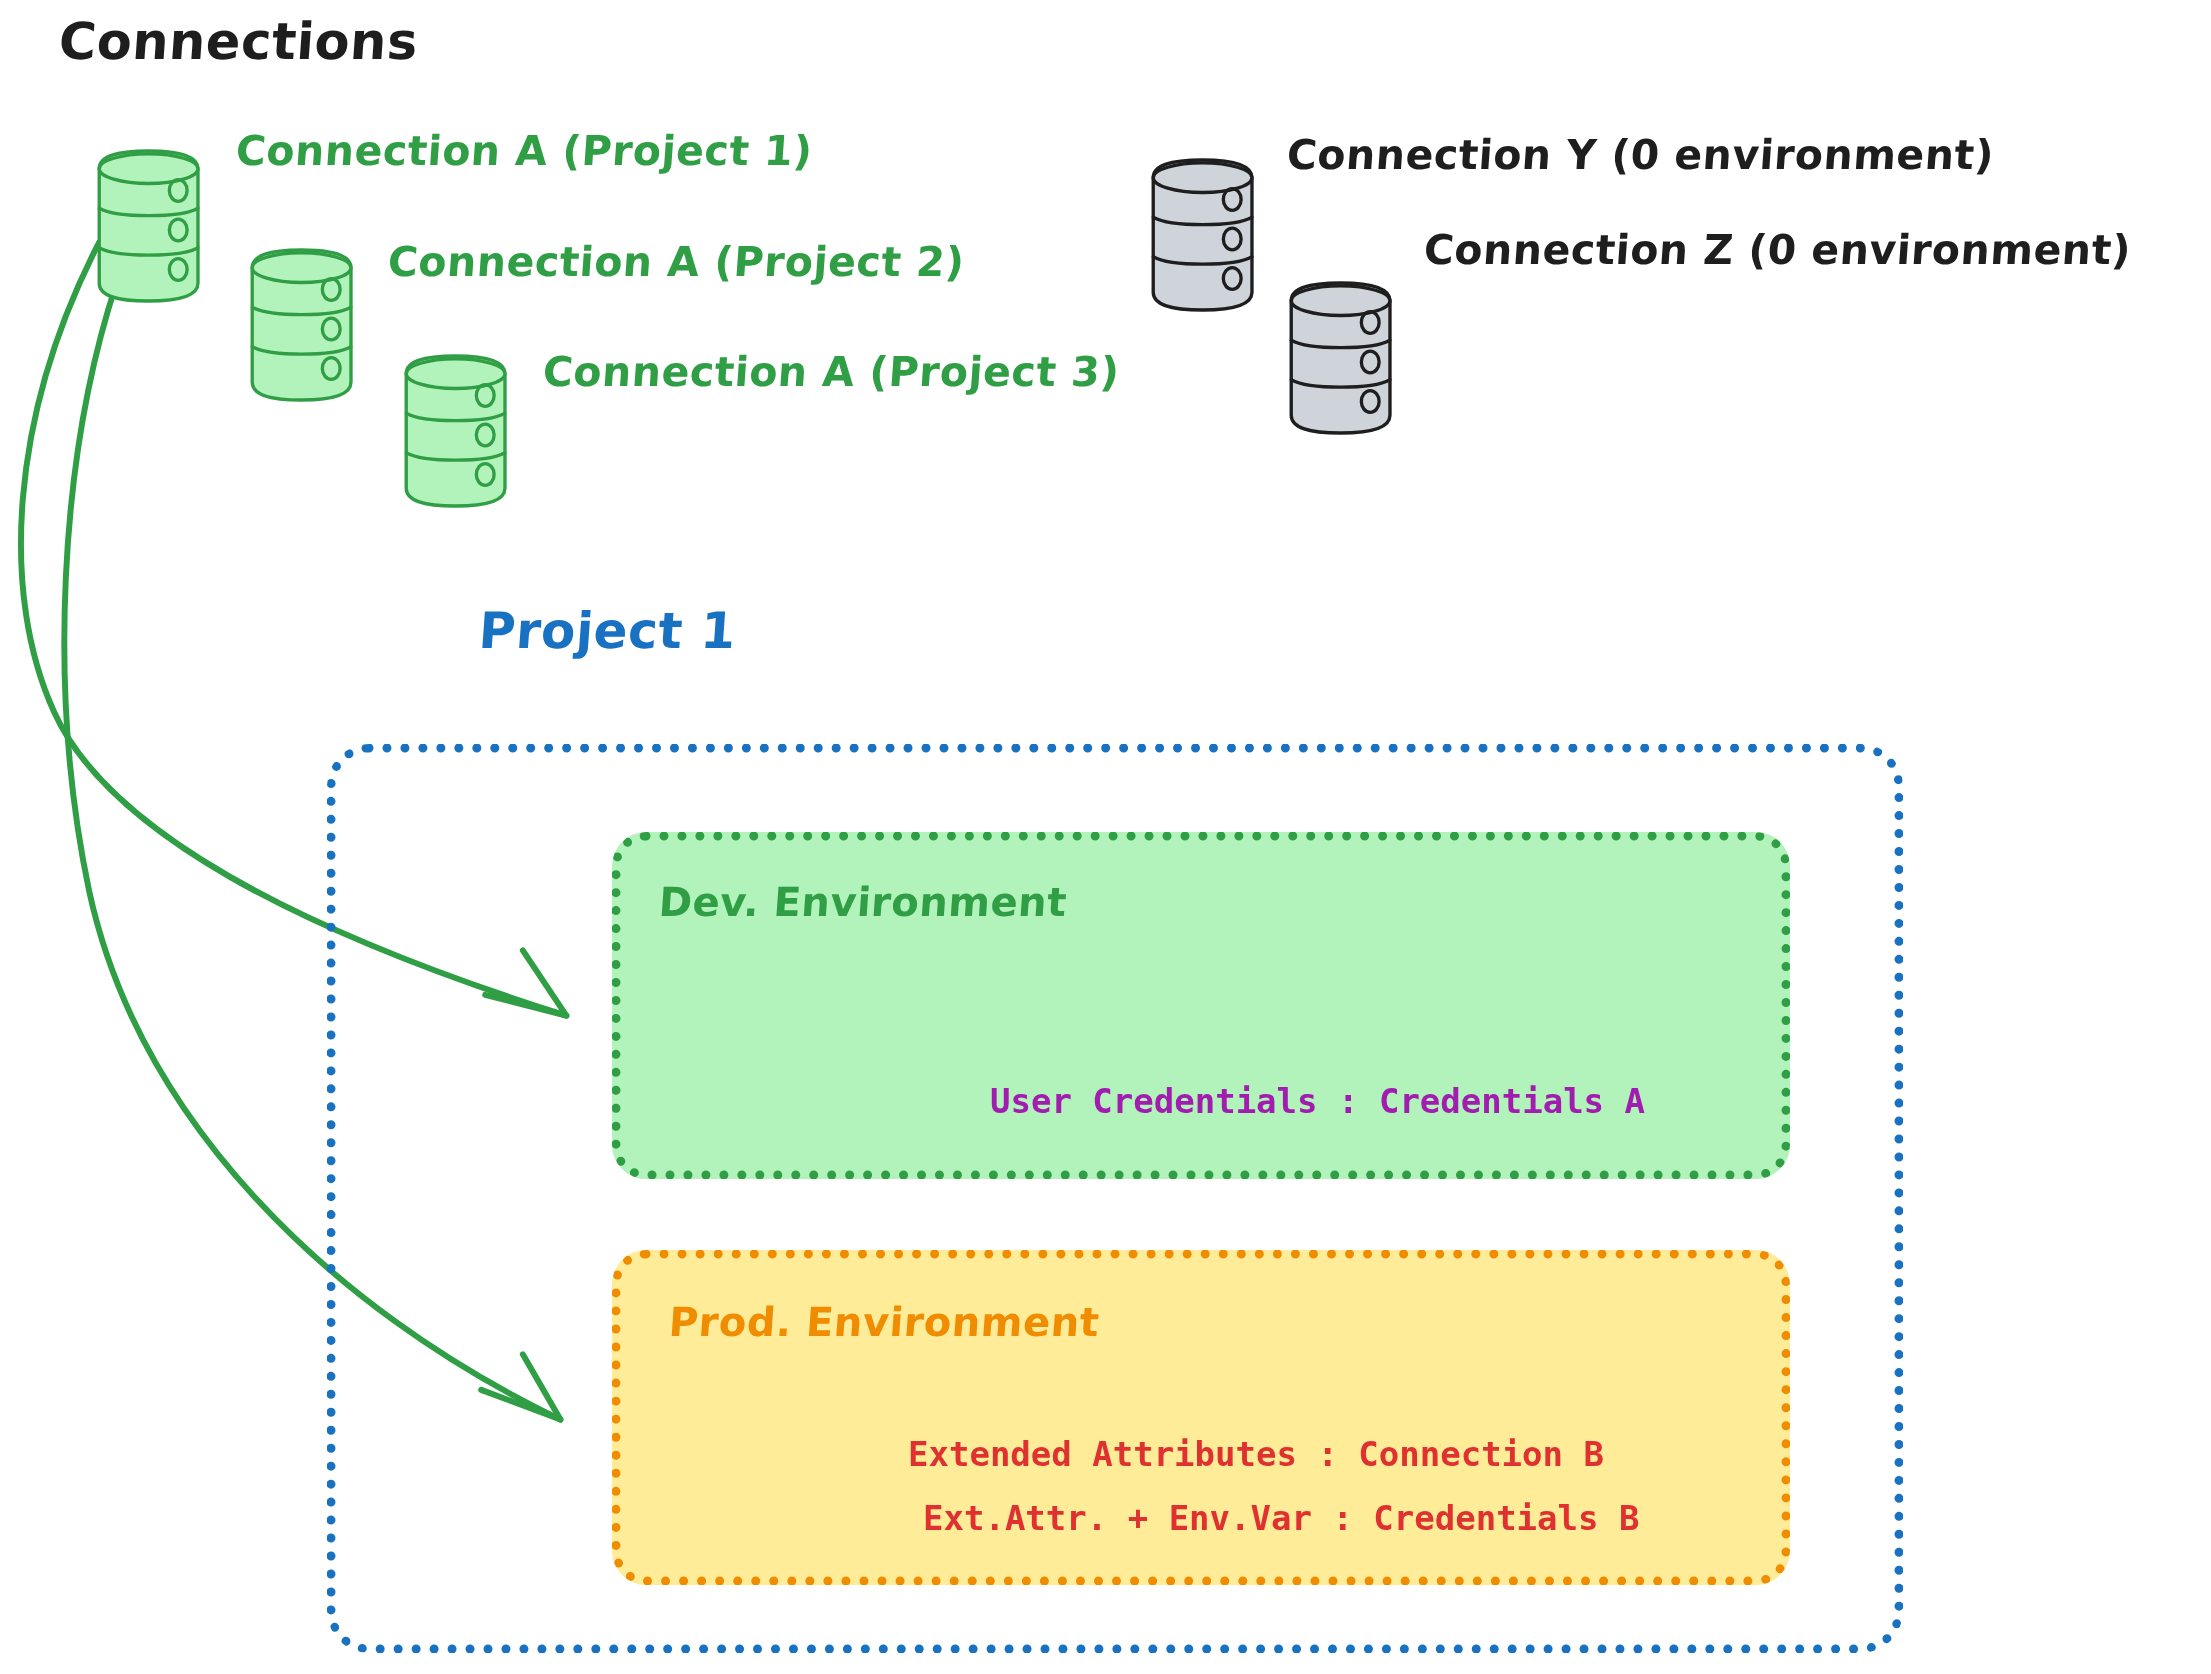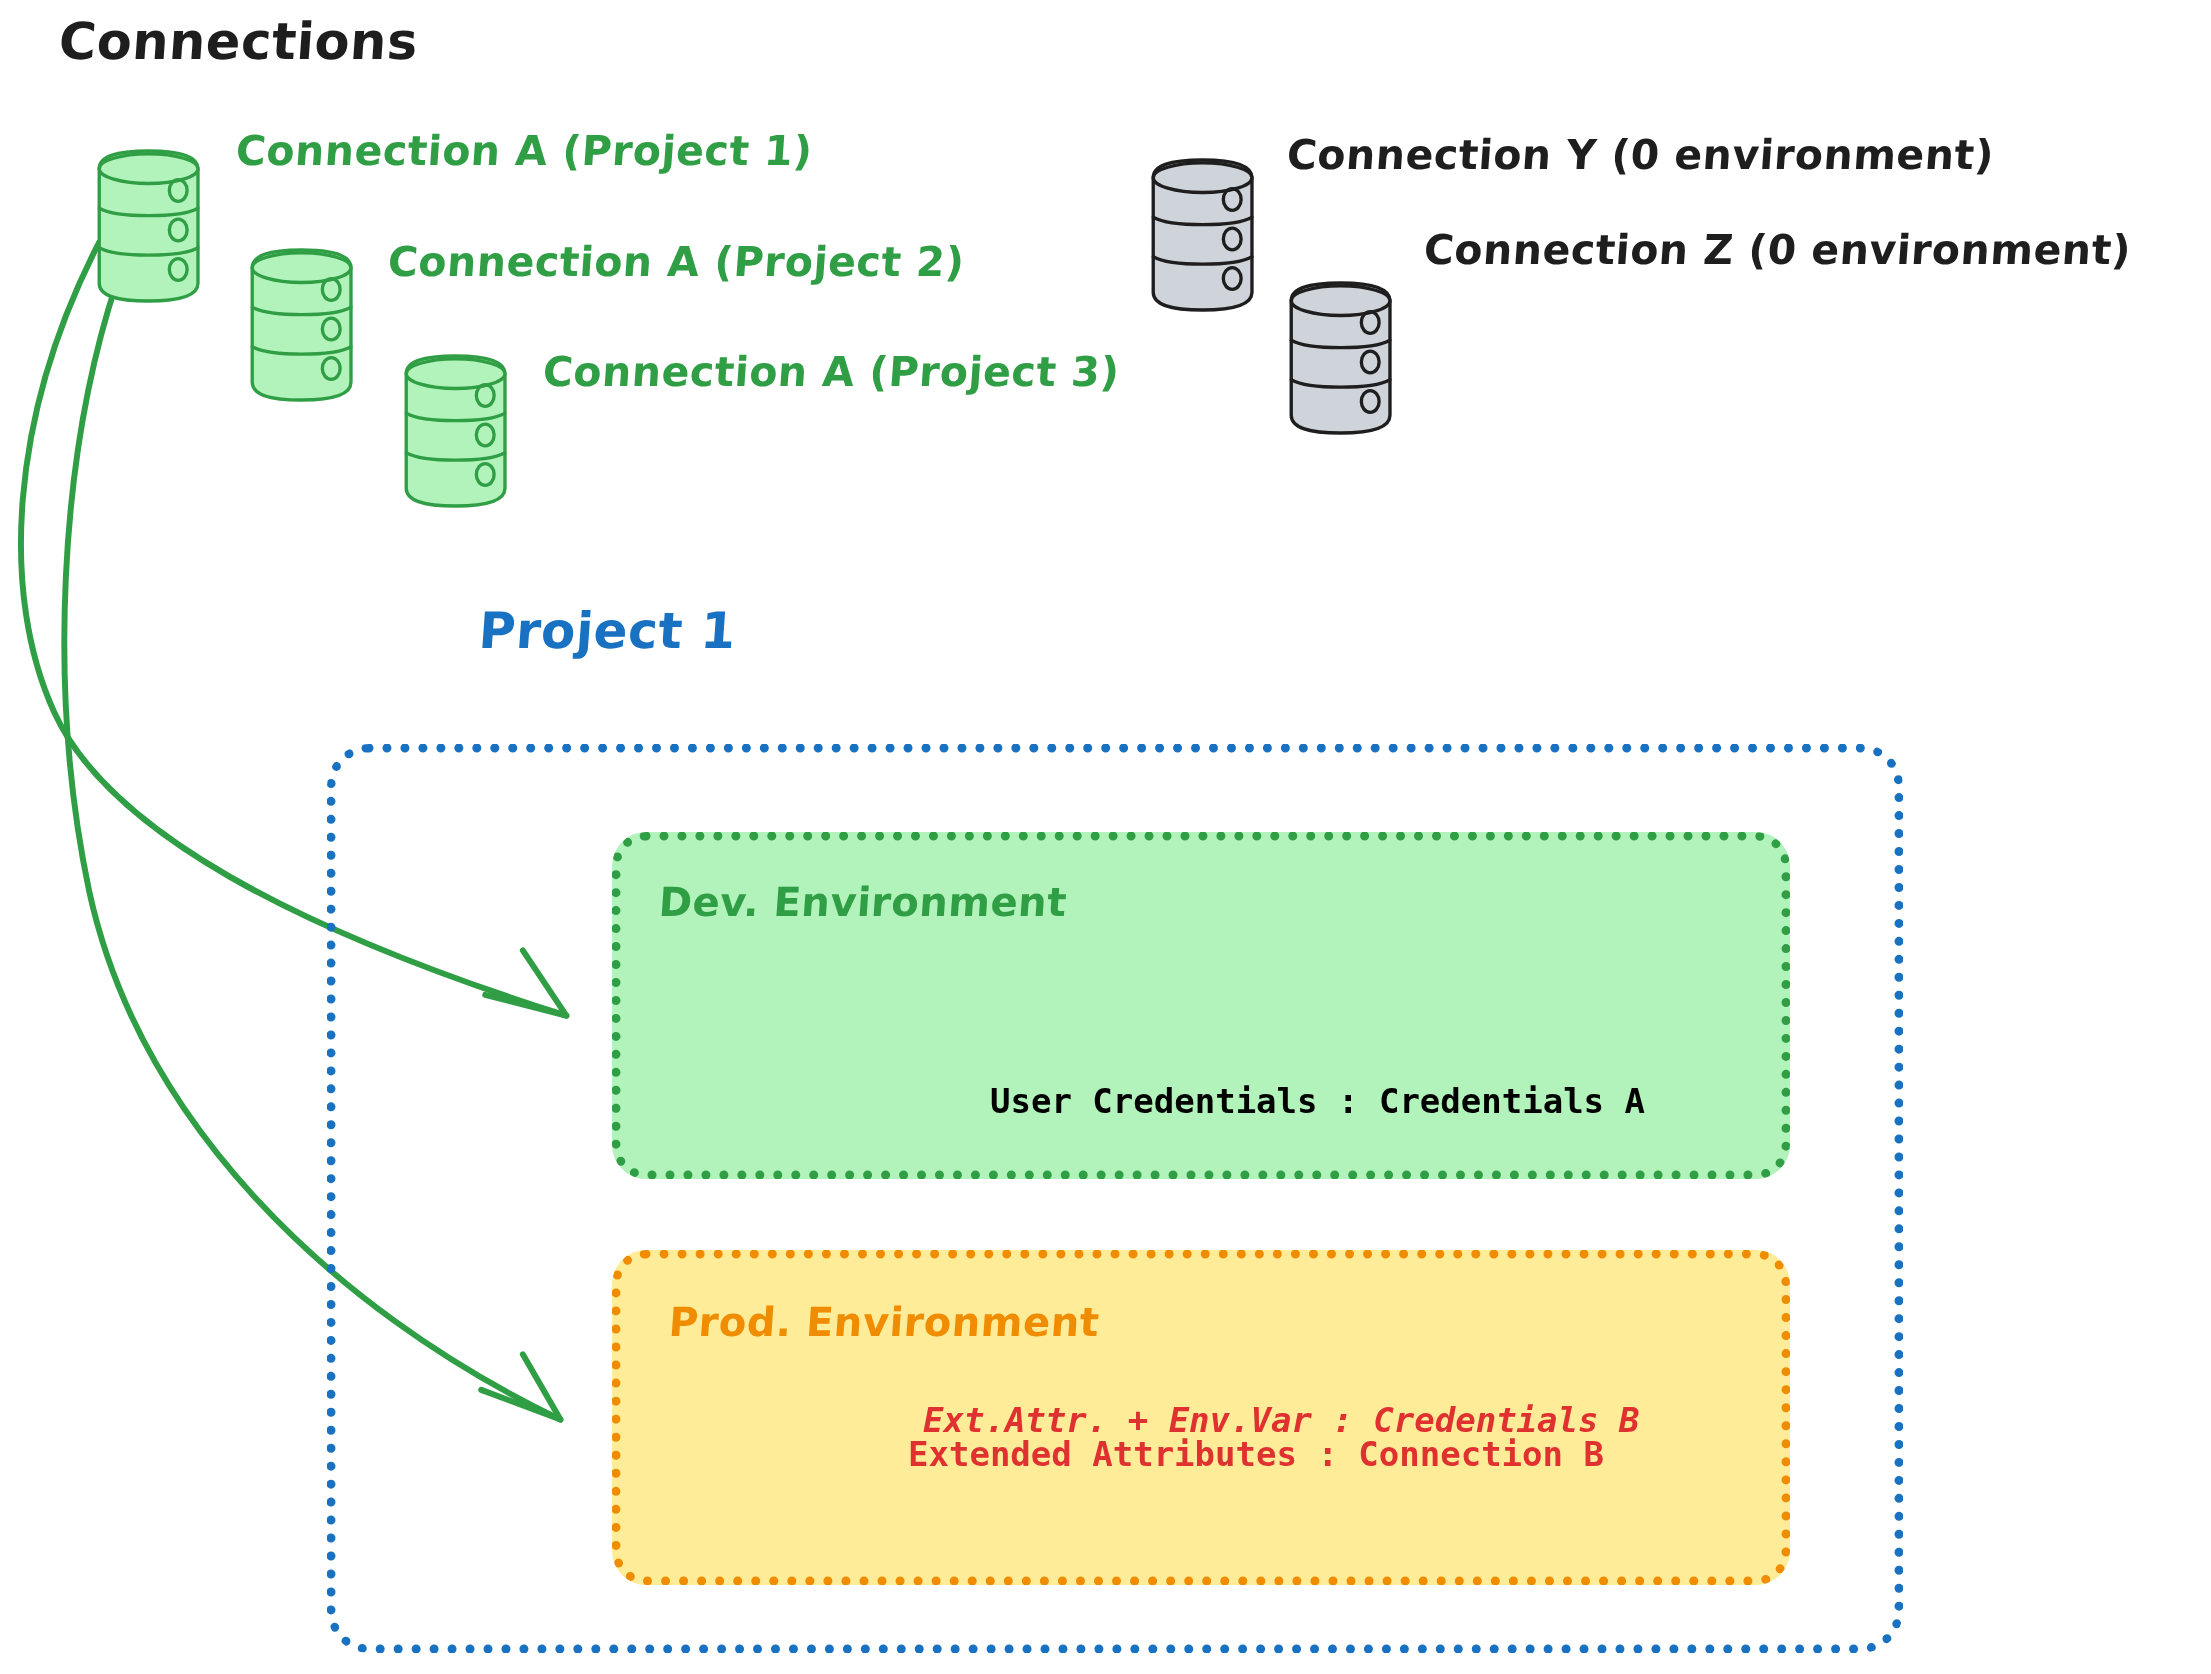--- a/index.html
+++ b/index.html
@@ -23,21 +23,21 @@
   .lbl-black{ font-size:41px; color:#1e1e1e; }
   .lbl-blue { font-size:50px; color:#1971c2; }
   .lbl-box-green{ font-size:40px; color:#2f9e44; }
   .lbl-box-orange{ font-size:40px; color:#f08c00; }
 
   
   .mono{
     font-family:"DejaVu Sans Mono",monospace;
     font-size:34px; font-weight:700; white-space:pre;
   }
-  .mono-green{ color:#000000; }
+  .mono-green{ color:#a21caf; }
   .mono-red{ color:#e03131; }
 
   
   .dotbox{ position:absolute; box-sizing:border-box; }
   .box-project{
     left:327px; top:744px; width:1576px; height:909px;
     border:9px dotted #1971c2; border-radius:42px; background:transparent;
   }
   .box-dev{
     left:612px; top:832px; width:1178px; height:347px;
@@ -144,16 +144,16 @@
 
   <div class="dotbox box-project"></div>
 
   <div class="dotbox box-dev"></div>
   <div class="txt hand lbl-box-green" style="left:659px; top:879px;">Dev. Environment</div>
   <div class="txt mono mono-green" style="left:990px; top:1081px;">User Credentials : Credentials A</div>
 
   <div class="dotbox box-prod"></div>
   <div class="txt hand lbl-box-orange" style="left:669px; top:1299px;">Prod. Environment</div>
   <div class="txt mono mono-red" style="left:908px; top:1434px;">Extended Attributes : Connection B</div>
-  <div class="txt mono mono-red" style="left:923px; top:1400px;font-style:italic;">Ext.Attr. + Env.Var : Credentials B</div>
+  <div class="txt mono mono-red" style="left:923px; top:1498px;">Ext.Attr. + Env.Var : Credentials B</div>
 
 </div>
 
 
 </body></html>

